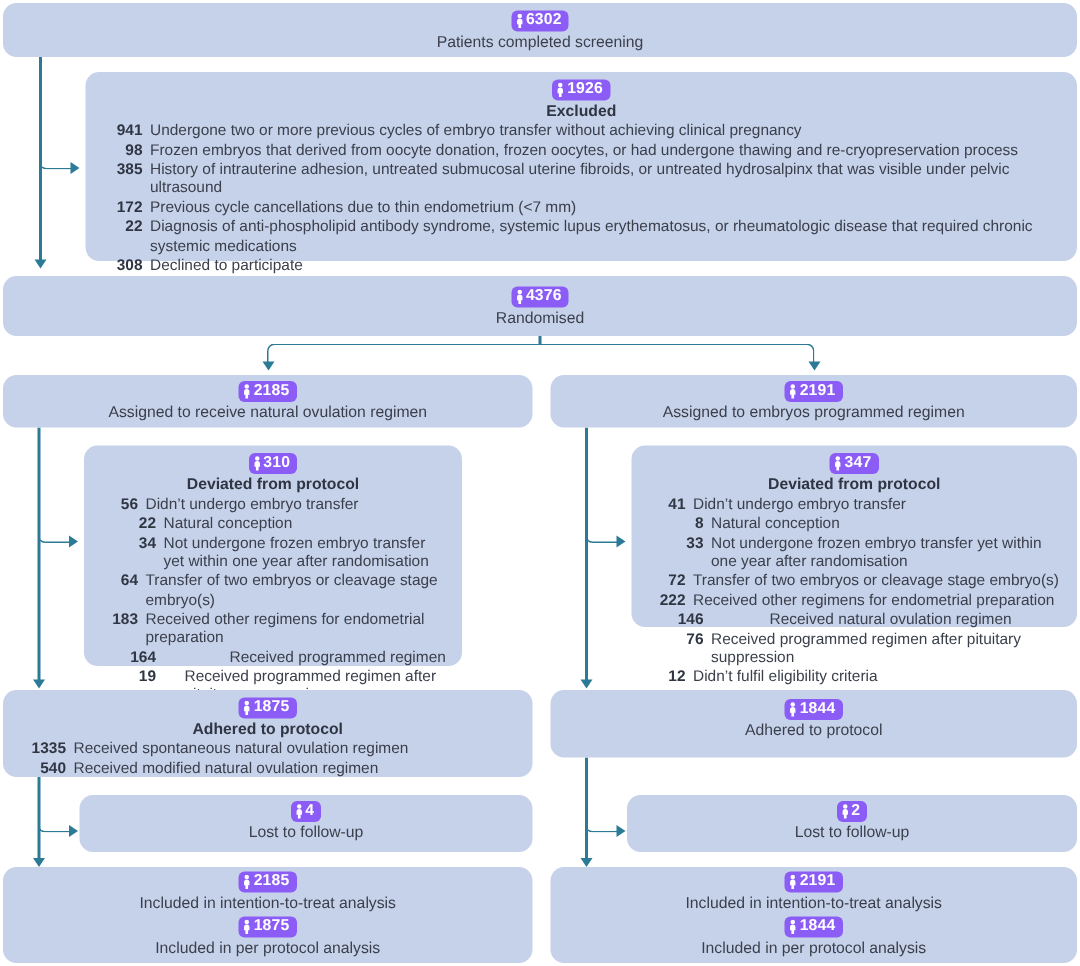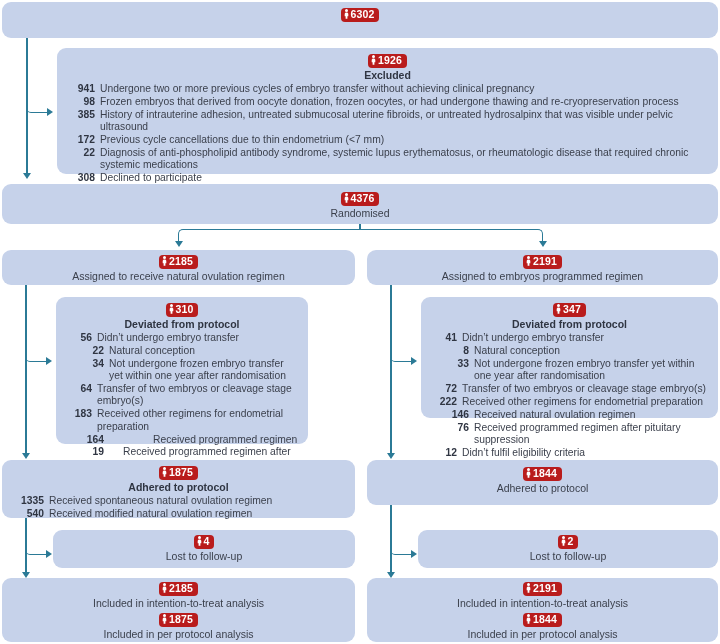--- a/index.html
+++ b/index.html
@@ -20,21 +20,21 @@
   }
   .box .inner{
     padding:5px 8px 6px 8px;
   }
   .ctr{text-align:center;}
 
   
   .badge{
     display:inline-flex;align-items:center;justify-content:center;
     gap:2px;
-    background:#b91c1c;
+    background:#8b5cf6;
     color:#ffffff;
     border-radius:4px;
     padding:0px 5px 1px 3px;
     font-size:10.5px;
     font-weight:bold;
     line-height:13px;
     letter-spacing:0.1px;
     white-space:nowrap;
     vertical-align:middle;
   }
@@ -167,20 +167,21 @@
         <span class="badge">
           <span class="pglyph">
               <svg width="5" height="10" viewBox="0 0 5 10">
                 <circle cx="2.5" cy="1.6" r="1.5" fill="#fff"></circle>
                 <path d="M2.5 3.4c-1.1 0-1.8.6-1.8 1.6v2.2h.9V9.7h1.8V7.2h.9V5c0-1-.7-1.6-1.8-1.6z" fill="#fff"></path>
               </svg>
             </span>
           <span>6302</span>
         </span>
       </div>
+      <div class="caption">Patients completed screening</div>
     </div>
   </div>
 
   <div class="box" style="left:57px;top:48px;width:661px;height:126px;">
     <div class="inner">
       <div class="ctr">
         <div class="badgerow">
           <span class="badge">
             <span class="pglyph">
                 <svg width="5" height="10" viewBox="0 0 5 10">
@@ -356,21 +357,21 @@
             <span class="txt" style="padding-left: 0px;">Not undergone frozen embryo transfer yet within one year after randomisation</span>
           </li>
           <li class="lvl0">
             <span class="num">72</span>
             <span class="txt">Transfer of two embryos or cleavage stage embryo(s)</span>
           </li>
           <li class="lvl0">
             <span class="num">222</span>
             <span class="txt">Received other regimens for endometrial preparation</span>
           </li>
-          <li class="lvl1" style="padding-left: 12px;">
+          <li class="lvl1" style="padding-left: 12px; gap: 39px;">
             <span class="num" style="padding-right: 5px;">146</span>
             <span class="txt" style="padding-left: 0px;">Received natural ovulation regimen</span>
           </li>
           <li class="lvl1" style="padding-left: 12px;">
             <span class="num" style="padding-right: 5px;">76</span>
             <span class="txt" style="padding-left: 0px;">Received programmed regimen after pituitary suppression</span>
           </li>
           <li class="lvl0">
             <span class="num">12</span>
             <span class="txt">Didn’t fulfil eligibility criteria</span>

